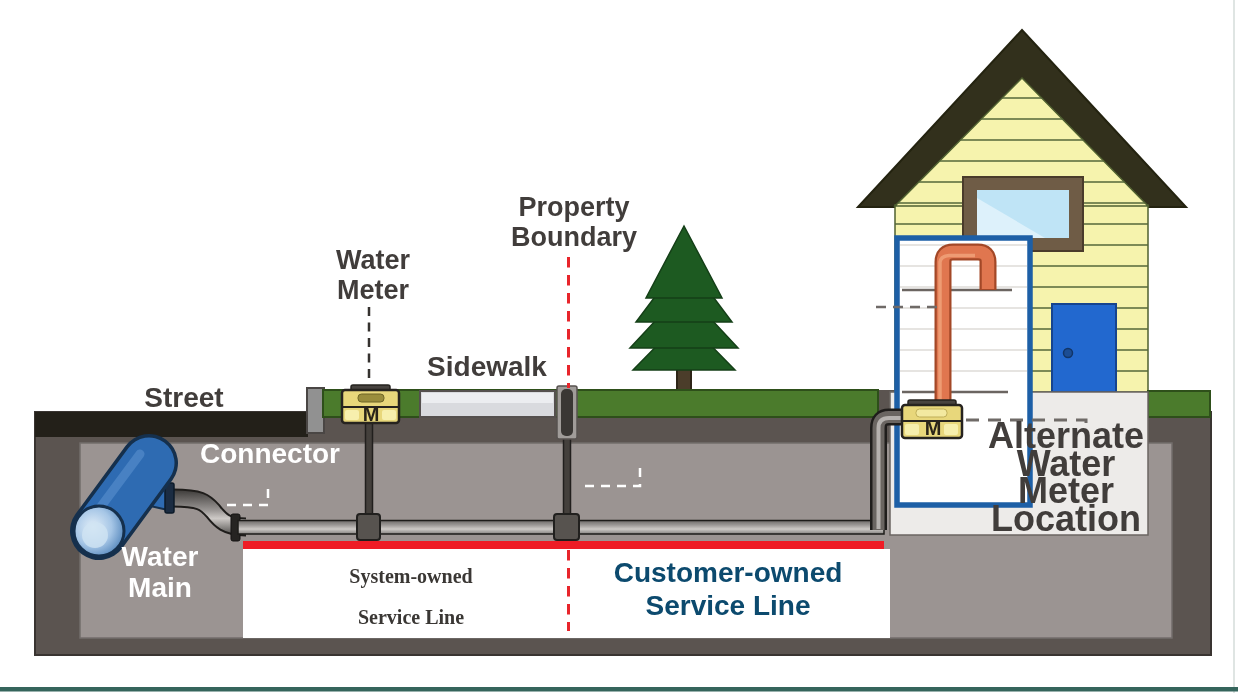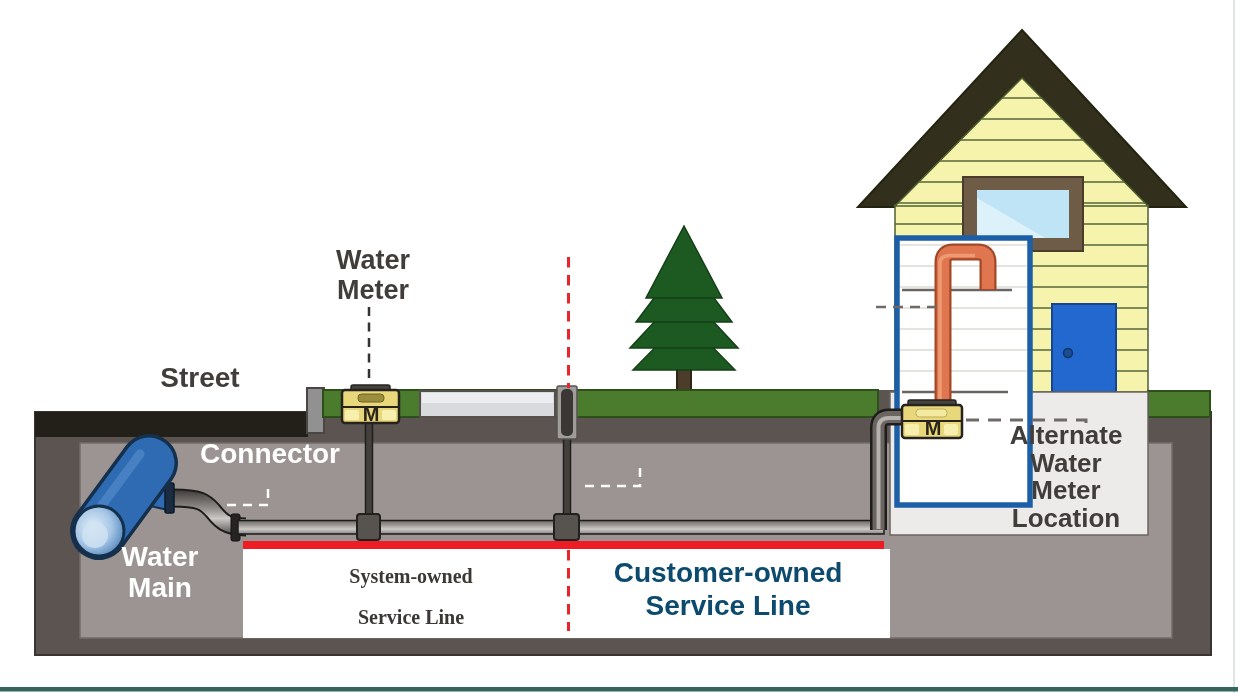--- a/index.html
+++ b/index.html
@@ -196,41 +196,44 @@
   <line x1="568.5" y1="257" x2="568.5" y2="388" stroke="#e8252b" stroke-width="3" stroke-dasharray="10.5 7.5"></line>
   <line x1="876" y1="307" x2="940" y2="307" stroke="#6f6a67" stroke-width="2.5" stroke-dasharray="10 7"></line>
   <path d="M966 420 H1086 V431" fill="none" stroke="#6f6a67" stroke-width="3" stroke-dasharray="13 9"></path>
   <path d="M640 468 V486 H580" fill="none" stroke="#ffffff" stroke-width="2.5" stroke-dasharray="9 7"></path>
   <path d="M268 489 V505 H222" fill="none" stroke="#ffffff" stroke-width="2.5" stroke-dasharray="9 7"></path>
 
   <rect x="1233" y="0" width="2" height="693" fill="#dfe5e3"></rect>
   <rect x="0" y="687" width="1238" height="4.5" fill="#35655c"></rect>
 </svg>
 
-<div class="lbl" style="left:184px;top:362px;font-size:28px;margin-left:16px;">Street</div>
+<div class="lbl" style="left:184px;top:382px;font-size:28px;">Street</div>
 
 <div class="lbl" style="left:373px;top:245px;font-size:27px;">Water
 Meter</div>
 
-
+<div class="lbl" style="left:487px;top:351px;font-size:28px;">Sidewalk</div>
+
+<div class="lbl" style="left:574px;top:192px;font-size:27px;">Property
+Boundary</div>
 
 
 
 <div class="lbl white" style="left:270px;top:438px;font-size:28px;">Connector</div>
 
 <div class="lbl white" style="left:160px;top:541px;font-size:28px;">Water
 Main</div>
 
 <div class="lbl" style="left:411px;top:556px;font-size:20px;line-height:41px;color:#3a3734;font-family:Liberation Serif, serif;">System-owned
 Service Line</div>
 
 <div class="lbl" style="left:728px;top:556px;font-size:28px;line-height:33px;color:#0c4a6e;">Customer-owned
 Service Line</div>
 
-<div class="lbl" style="left:1066px;top:422px;font-size:26px;line-height:27.5px;">Alternate
+<div class="lbl" style="left:1066px;top:422px;font-size:36px;line-height:27.5px;">Alternate
 Water
 Meter
 Location</div>
 
 <div class="lbl mletter" style="left:371px;top:404px;">M</div>
 
 <div class="lbl mletter" style="left:933px;top:418px;">M</div>
 
 </div>
 

